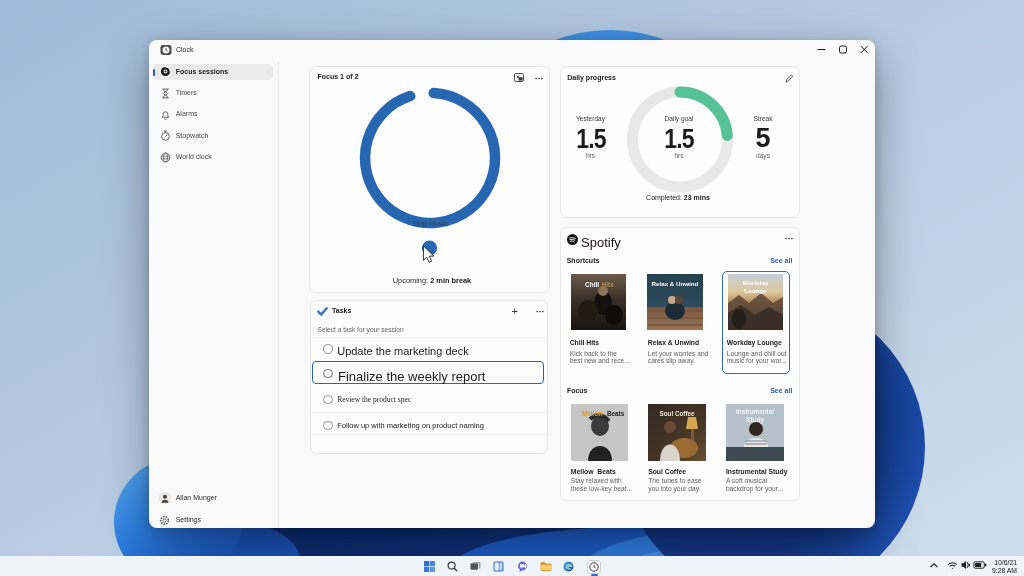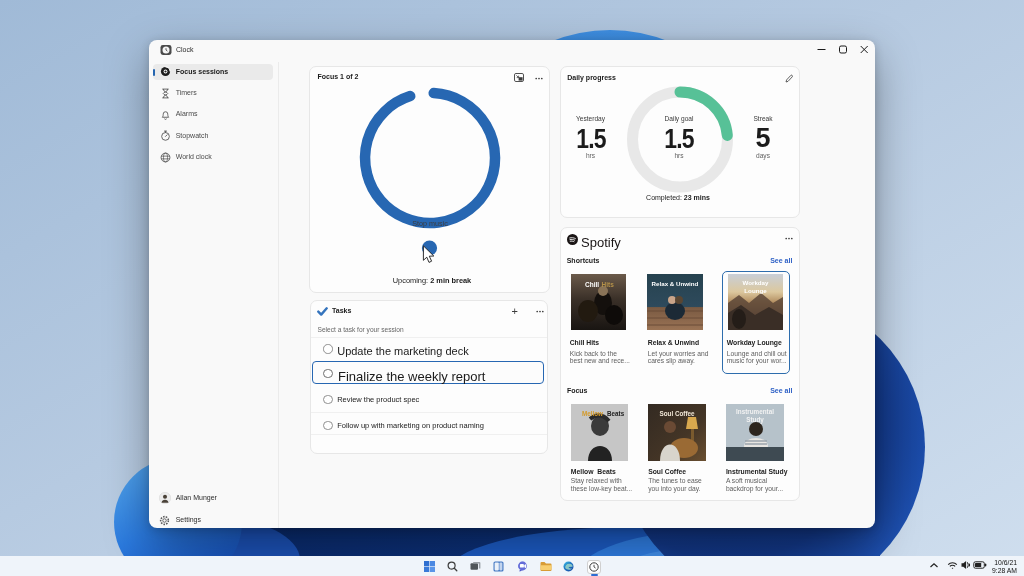--- a/index.html
+++ b/index.html
@@ -216,21 +216,21 @@
   <svg class="abs" width="8" height="3" style="left:386.5px;top:269.5px" viewBox="0 0 8 3">
     <circle cx="1.2" cy="1.5" r="0.85" fill="#3c3c3c"></circle>
       <circle cx="4" cy="1.5" r="0.85" fill="#3c3c3c"></circle>
       <circle cx="6.8" cy="1.5" r="0.85" fill="#3c3c3c"></circle>
   </svg>
   <div class="abs" style="left:168.5px;top:285.7px;font-size:6.6px;color:#666;">Select a task for your session</div>
 
   <div class="abs" style="left:162px;top:296.9px;width:236px;height:1px;background:#f0f0f0;"></div>
   <div class="abs" style="left:188.2px;top:304.8px;font-size:11px;color:#1b1b1b;">Update the marketing deck</div>
   <div class="abs" style="left:162px;top:371.9px;width:236px;height:1px;background:#f0f0f0;"></div>
-  <div class="abs" style="left:188.2px;top:355.3px;font-size:7.5px;color:#1b1b1b;">Review the product spec</div>
+  <div class="abs" style="left:188.2px;top:355.3px;font-size:7.5px;color:#1b1b1b;font-family:Liberation Serif, serif;">Review the product spec</div>
   <div class="abs" style="left:162px;top:394.4px;width:236px;height:1px;background:#f0f0f0;"></div>
   <div class="abs" style="left:188.2px;top:381.3px;font-size:7.5px;color:#1b1b1b;">Follow up with marketing on product naming</div>
   <div class="abs" style="left:162.5px;top:320.5px;width:232px;height:23.5px;background:#fcfcfc;border:1.8px solid #2767b2;border-radius:4px;"></div>
   <div class="abs" style="left:189px;top:329.3px;font-size:13px;color:#1b1b1b;">Finalize the weekly report</div>
   <div class="abs" style="left:174.3px;top:304.3px;width:9.4px;height:9.4px;border:1px solid #8f8f8f;border-radius:50%;background:#fff;"></div>
   <div class="abs" style="left:174.3px;top:328.8px;width:9.4px;height:9.4px;border:1px solid #6e6e6e;border-radius:50%;background:#fff;"></div>
   <div class="abs" style="left:174.3px;top:354.8px;width:9.4px;height:9.4px;border:1px solid #8f8f8f;border-radius:50%;background:#fff;"></div>
   <div class="abs" style="left:174.3px;top:380.8px;width:9.4px;height:9.4px;border:1px solid #8f8f8f;border-radius:50%;background:#fff;"></div>
 
   <div class="abs" style="left:411px;top:26px;width:240px;height:152px;background:#fdfdfd;border:1px solid #e7e7e7;border-radius:7px;"></div>

